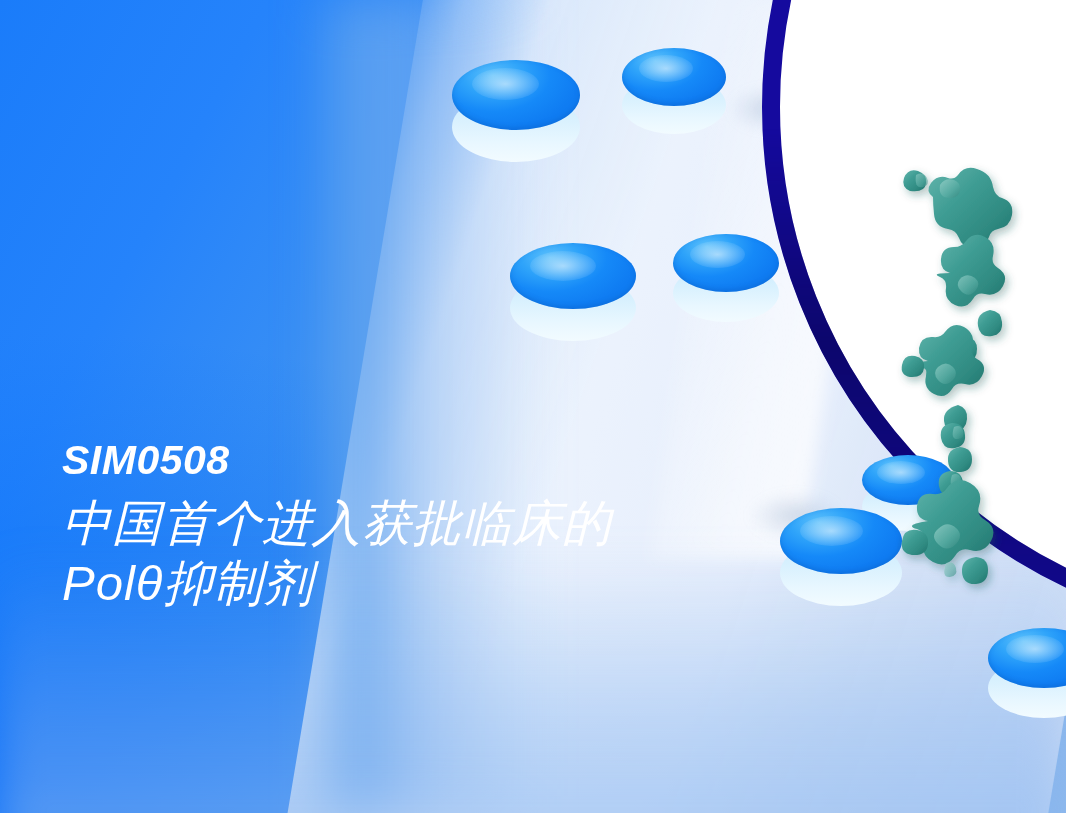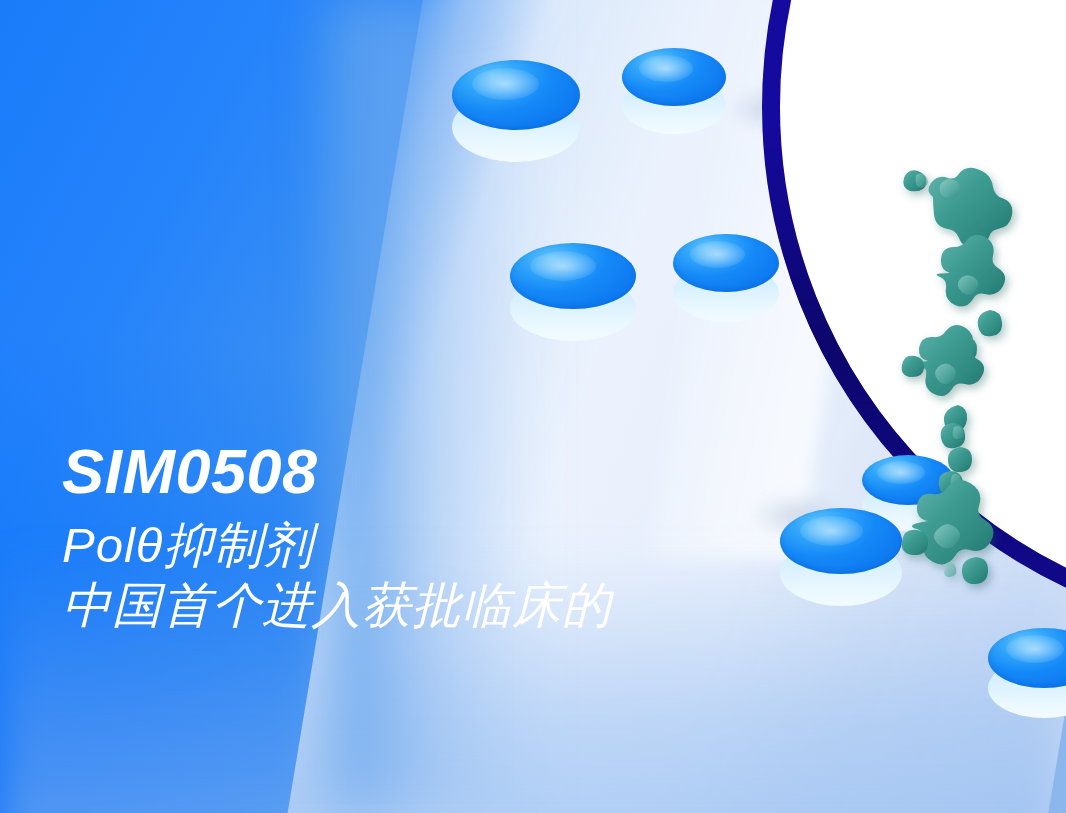--- a/index.html
+++ b/index.html
@@ -163,21 +163,21 @@
 
   
   .headline {
     position: absolute;
     left: 62px;
     top: 440px;
     width: 760px;
     color: #ffffff;
   }
   .h-main {
-    font-size: 63px;
+    font-size: 41px;
     font-weight: 700;
     font-style: italic;
     letter-spacing: 0.5px;
     line-height: 1.0;
     margin: 0 0 13px 0;
     white-space: nowrap;
   }
   .h-sub {
     font-size: 49px;
     font-weight: 500;
@@ -325,17 +325,17 @@
         <path fill="url(#tealLight)" opacity="0.75" d="M58 374 q9 -9 18 -1 q8 7 0 16 q-9 9 -18 0 q-8 -8 0 -15z"></path>
         <path fill="url(#teal)" d="M32 400 q-12 -2 -10 -14 q2 -13 15 -11 q12 2 11 14 q-1 12 -16 11z"></path>
         <path fill="url(#teal)" d="M96 402 q12 1 12 13 q0 13 -12 14 q-13 1 -14 -12 q-1 -13 14 -15z"></path>
         <path fill="url(#tealLight)" opacity="0.6" d="M66 408 q8 -3 10 5 q2 8 -6 9 q-9 1 -4 -14z"></path>
       </g>
     </svg>
   </div>
 
   <div class="headline">
     <div class="h-main">SIM0508</div>
+    <div class="h-sub">中国首个进入获批临床的</div>
     <div class="h-sub">Polθ抑制剂</div>
-    <div class="h-sub">中国首个进入获批临床的</div>
   </div>
 
 </div>
 
 </body></html>

